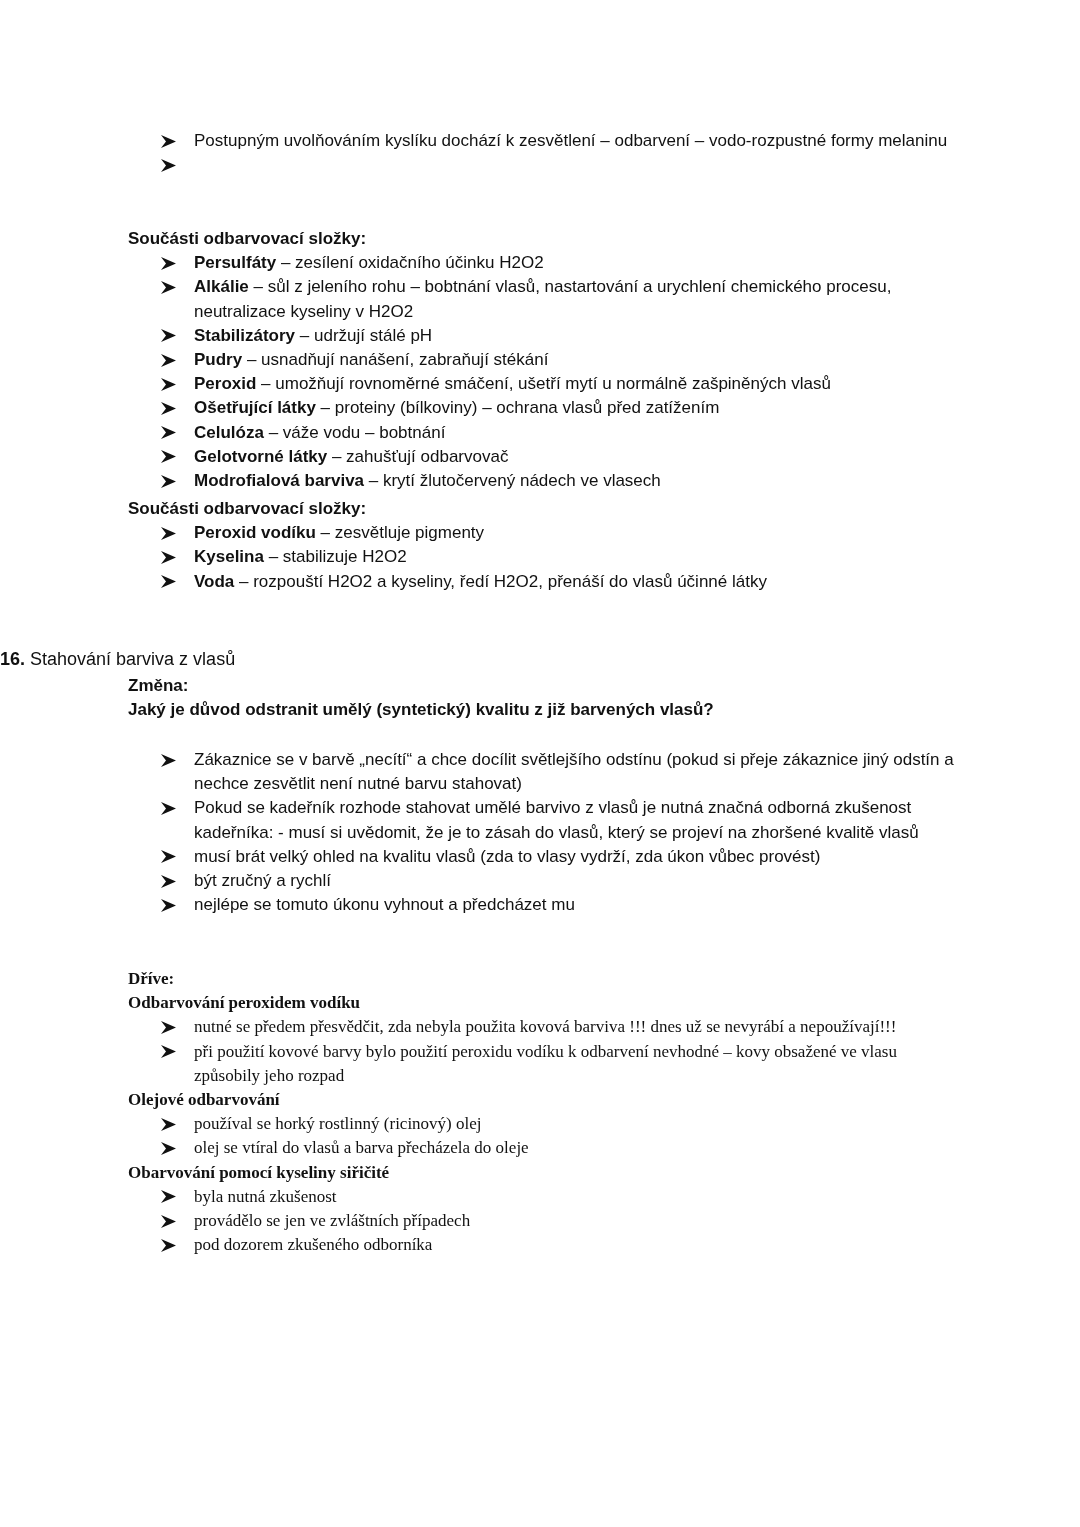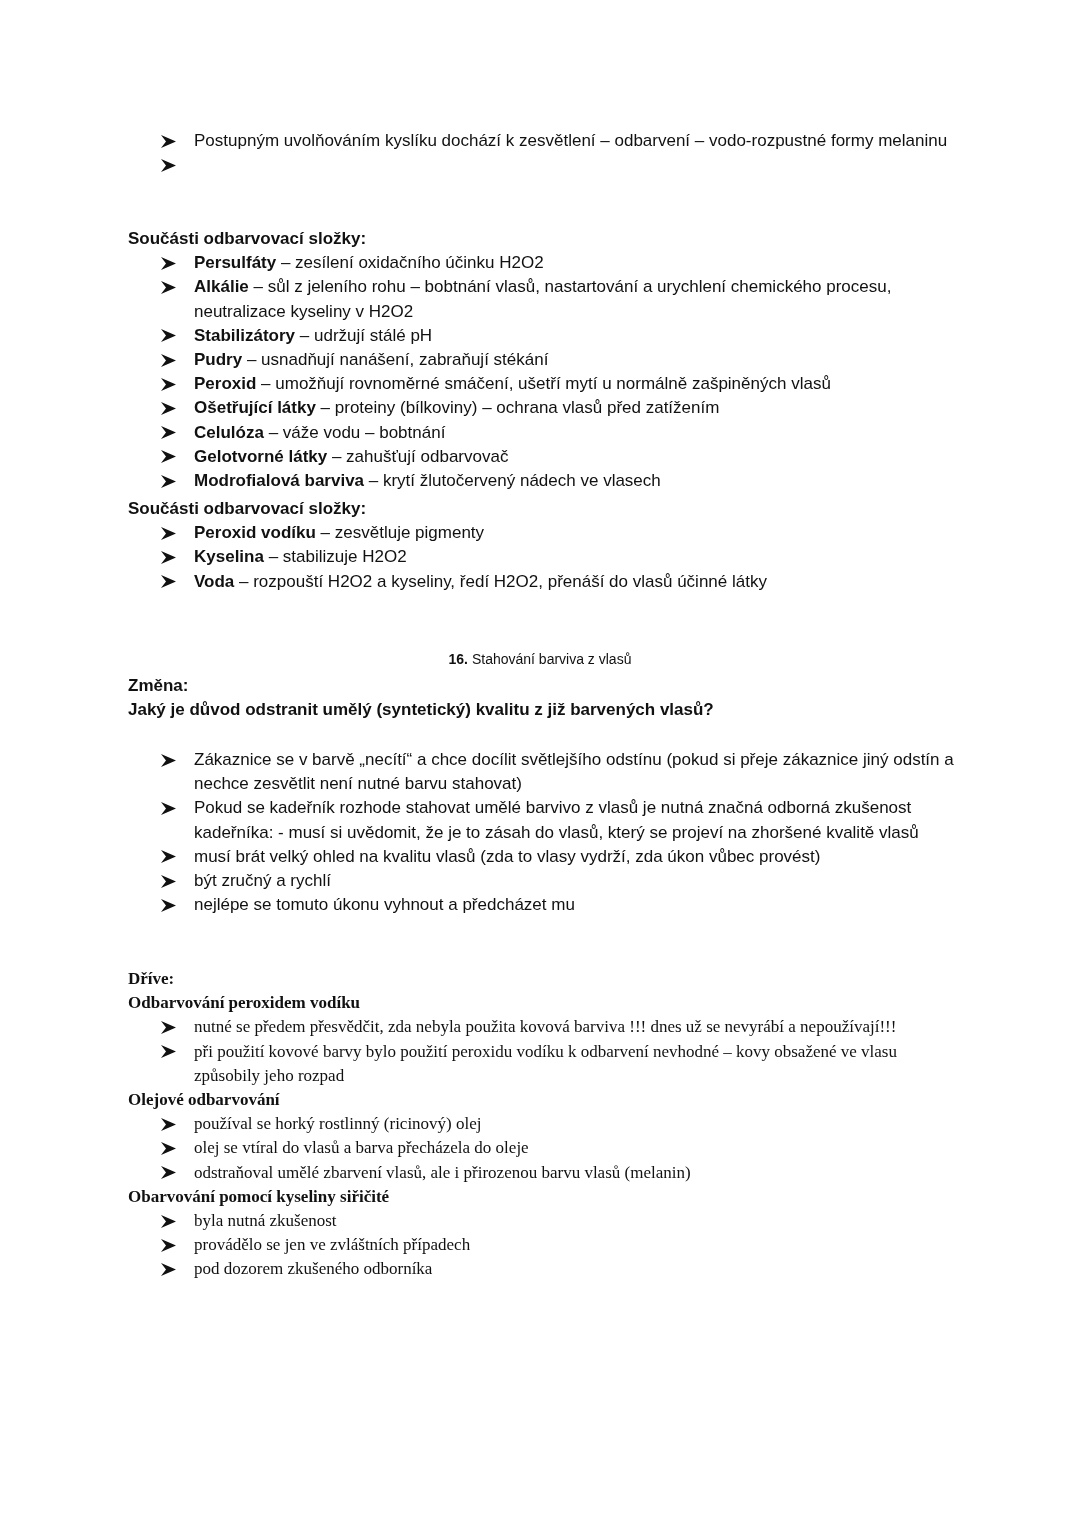--- a/index.html
+++ b/index.html
@@ -6,21 +6,21 @@
   body { width: 1080px; height: 1527px; position: relative; overflow: hidden;
          font-family: "Liberation Sans", "DejaVu Sans", sans-serif; color: #111; }
   .page { position: absolute; left: 0; top: 0; width: 1080px; height: 1527px; }
   .block { position: absolute; left: 128px; width: 830px; font-size: 17px; line-height: 24.2px; }
   .heading { font-weight: bold; }
   ul.arrows { list-style: none; margin: 0; padding: 0; }
   ul.arrows li { position: relative; padding-left: 66px; }
   ul.arrows li .bullet { position: absolute; left: 33px; top: 0; width: 18px; height: 24px; display: flex; align-items: center; }
   ul.arrows li .bullet svg { width: 15px; height: 13px; }
   .b { font-weight: bold; }
-  .title-line { position: absolute; left: 0; width: 1080px; text-align: center; font-size: 14px; line-height: 24px; }
+  .title-line { position: absolute; left: 0; width: 1080px; text-align: left; font-size: 18px; line-height: 24px; }
   .title-line .num { font-weight: bold; }
 </style>
 </head>
 <body>
 
 <div class="page">
 
   <div class="block" style="top:129px;">
     <ul class="arrows">
       <li><span class="bullet">
@@ -167,25 +167,20 @@
       <li><span class="bullet">
             <svg viewBox="0 0 15 13">
               <path d="M0 0 L15 6.5 L0 13 L5 6.5 Z" fill="#111"></path>
             </svg>
           </span><span>používal se horký rostlinný (ricinový) olej</span></li>
       <li><span class="bullet">
             <svg viewBox="0 0 15 13">
               <path d="M0 0 L15 6.5 L0 13 L5 6.5 Z" fill="#111"></path>
             </svg>
           </span><span>olej se vtíral do vlasů a barva přecházela do oleje</span></li>
-      <li><span class="bullet">
-            <svg viewBox="0 0 15 13">
-              <path d="M0 0 L15 6.5 L0 13 L5 6.5 Z" fill="#111"></path>
-            </svg>
-          </span><span>odstraňoval umělé zbarvení vlasů, ale i přirozenou barvu vlasů (melanin)</span></li>
     </ul>
     <div class="heading">Obarvování pomocí kyseliny siřičité</div>
     <ul class="arrows">
       <li><span class="bullet">
             <svg viewBox="0 0 15 13">
               <path d="M0 0 L15 6.5 L0 13 L5 6.5 Z" fill="#111"></path>
             </svg>
           </span><span>byla nutná zkušenost</span></li>
       <li><span class="bullet">
             <svg viewBox="0 0 15 13">

